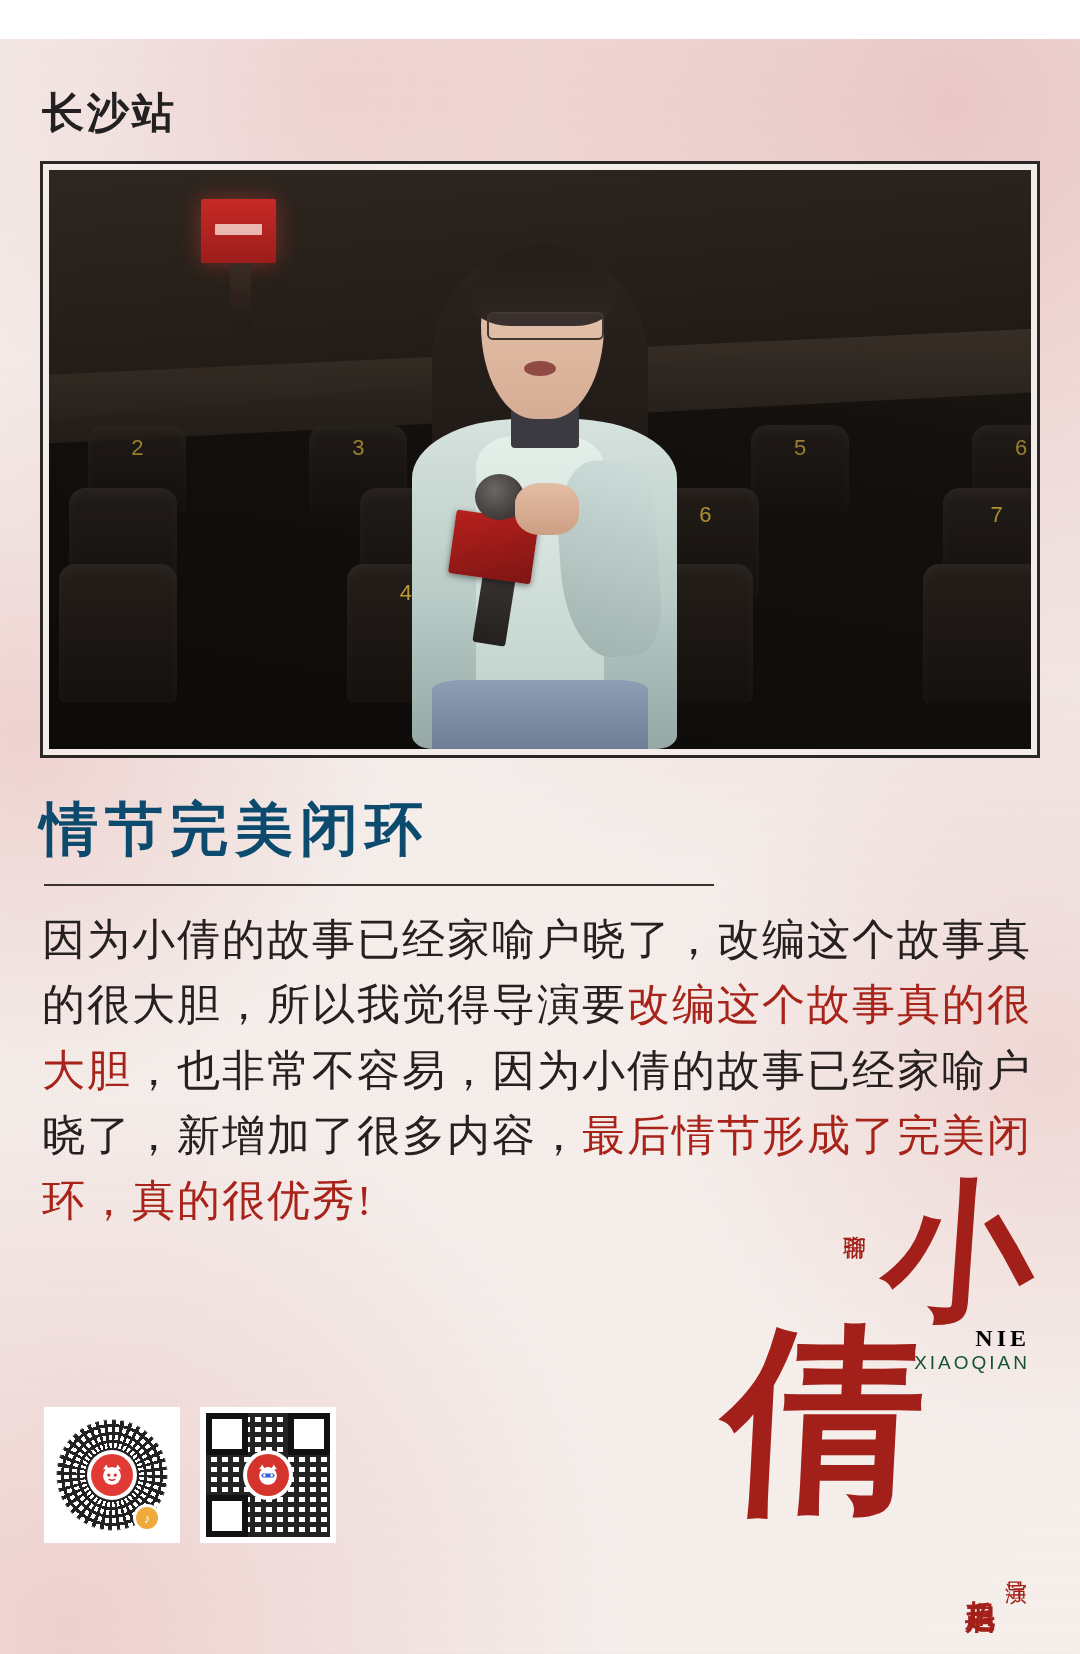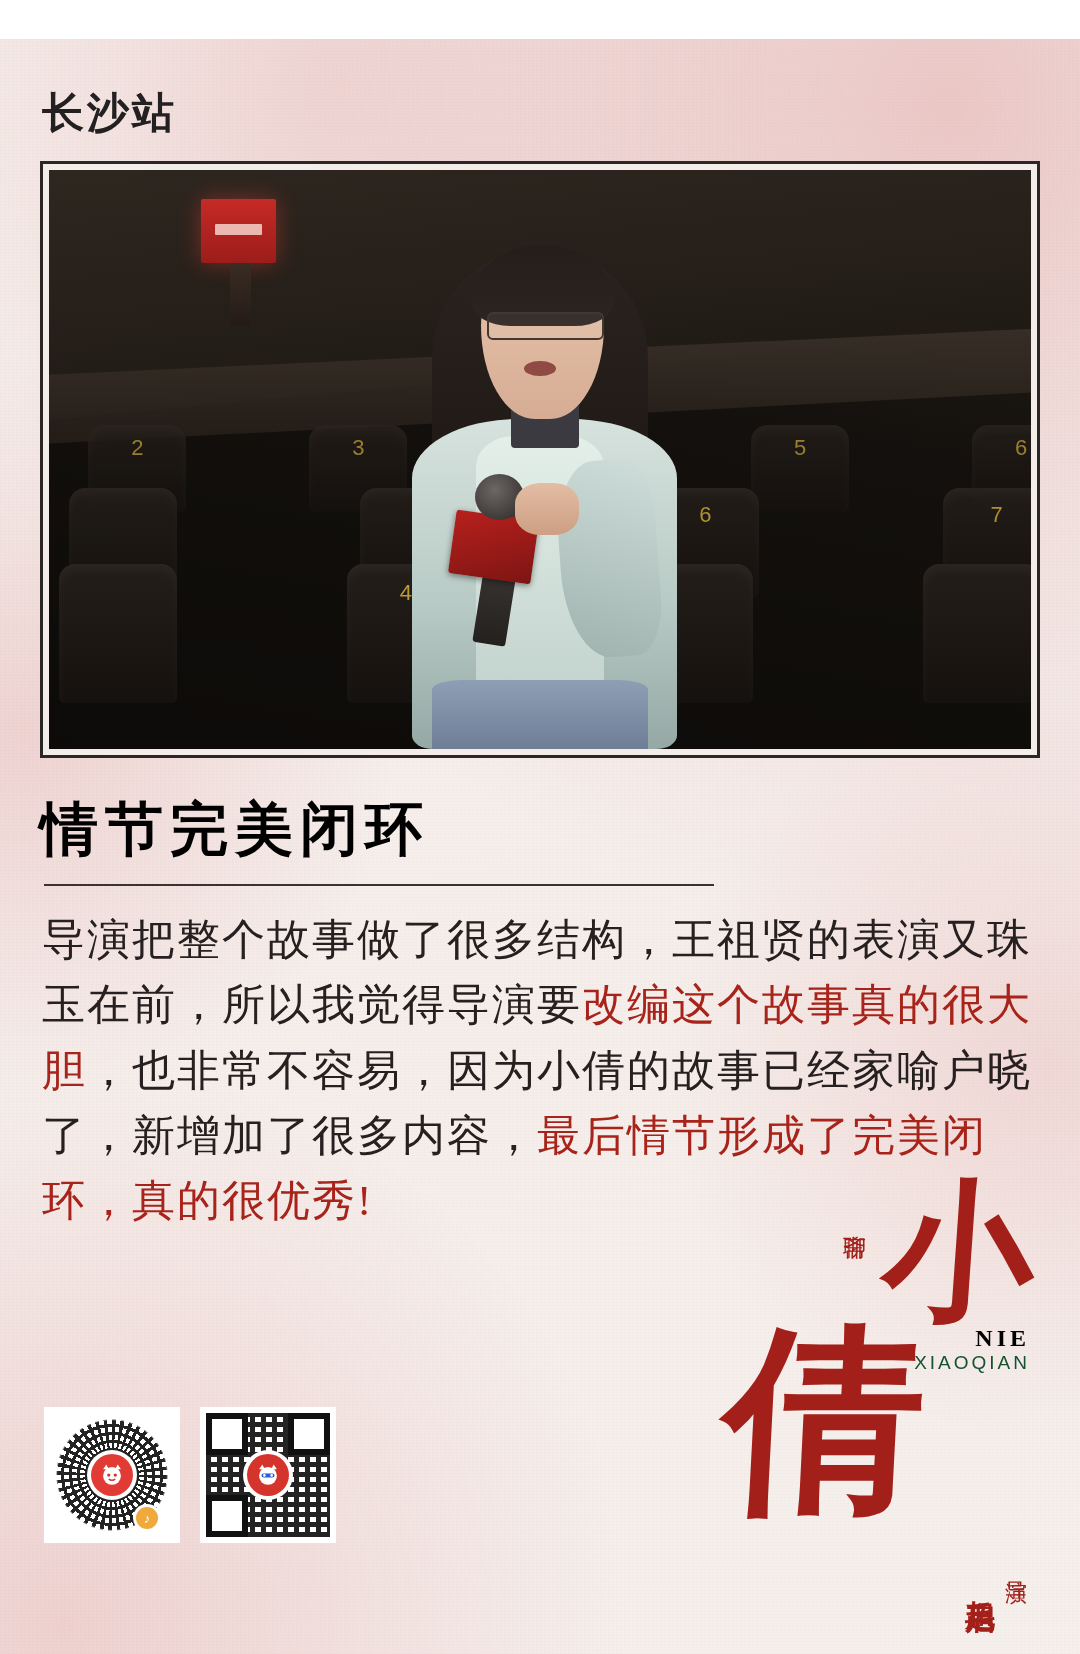--- a/index.html
+++ b/index.html
@@ -282,21 +282,21 @@
     box-shadow: 0 2px 6px rgba(0,0,0,.45);
   }
   
   .headline {
     position: absolute;
     left: 40px;
     top: 752px;
     font-size: 58px;
     font-weight: bold;
     letter-spacing: 7px;
-    color: #000000;
+    color: #0c4a6e;
     font-family: "Liberation Serif", "DejaVu Serif", serif;
   }
   .rule {
     position: absolute;
     left: 44px;
     top: 845px;
     width: 670px;
     height: 2px;
     background: #3a3330;
   }
@@ -539,21 +539,21 @@
         <div class="mic-flag"></div>
         <div class="mic-head"></div>
         <div class="sp-hand"></div>
       </div>
     </div>
 
     <div class="headline">情节完美闭环</div>
     <div class="rule"></div>
 
     <div class="para">
-      <span>导演把整个故事做了很多结构，王祖贤的表演又珠玉在前，所以我觉得导演要</span><span class="hl">改编这个故事真的很大胆</span><span>，也非常不容易，因为小倩的故事已经家喻户晓了，新增加了很多内容，</span><span class="hl">最后情节形成了完美闭环，真的很优秀!</span>
+      <span>因为小倩的故事已经家喻户晓了，改编这个故事真的很大胆，所以我觉得导演要</span><span class="hl">改编这个故事真的很大胆</span><span>，也非常不容易，因为小倩的故事已经家喻户晓了，新增加了很多内容，</span><span class="hl">最后情节形成了完美闭环，真的很优秀!</span>
     </div>
 
     <div class="logo-block">
       <div class="logo-liaozhai">聊斋</div>
       <div class="logo-xiao">小</div>
       <div class="logo-nie">
         <div class="nie">NIE</div>
         <div class="pinyin">XIAOQIAN</div>
       </div>
       <div class="logo-qian">倩</div>

